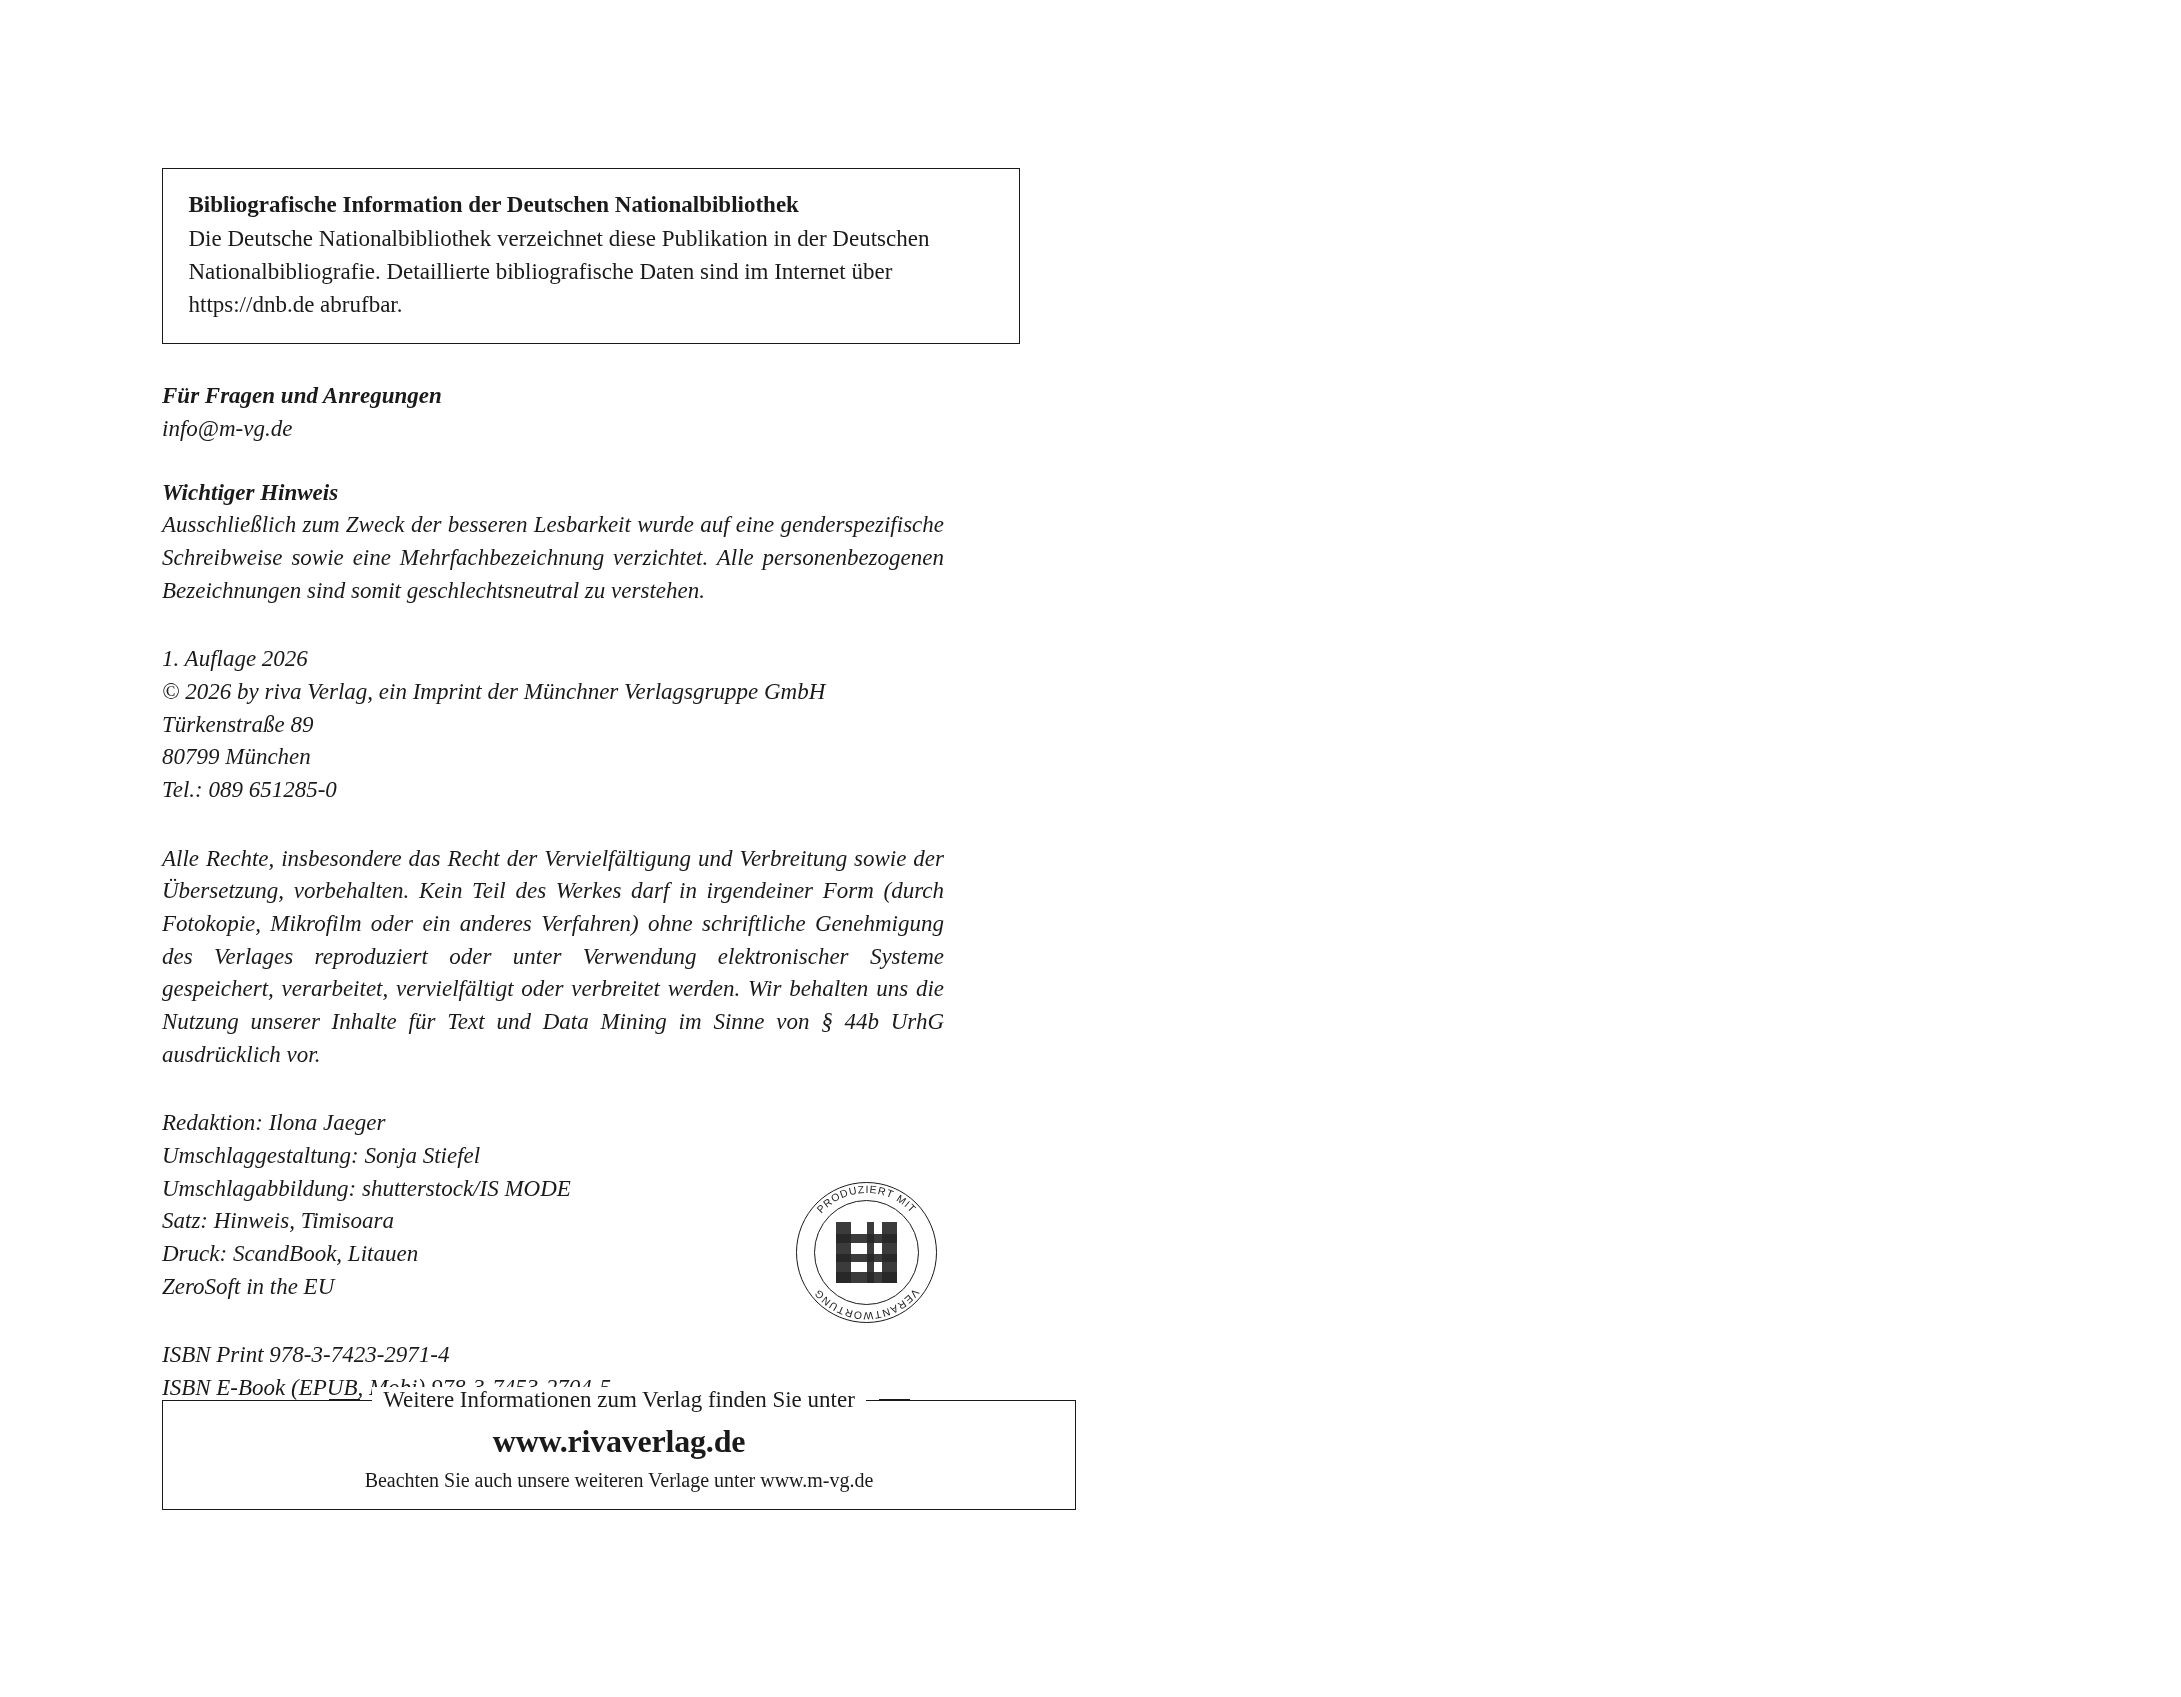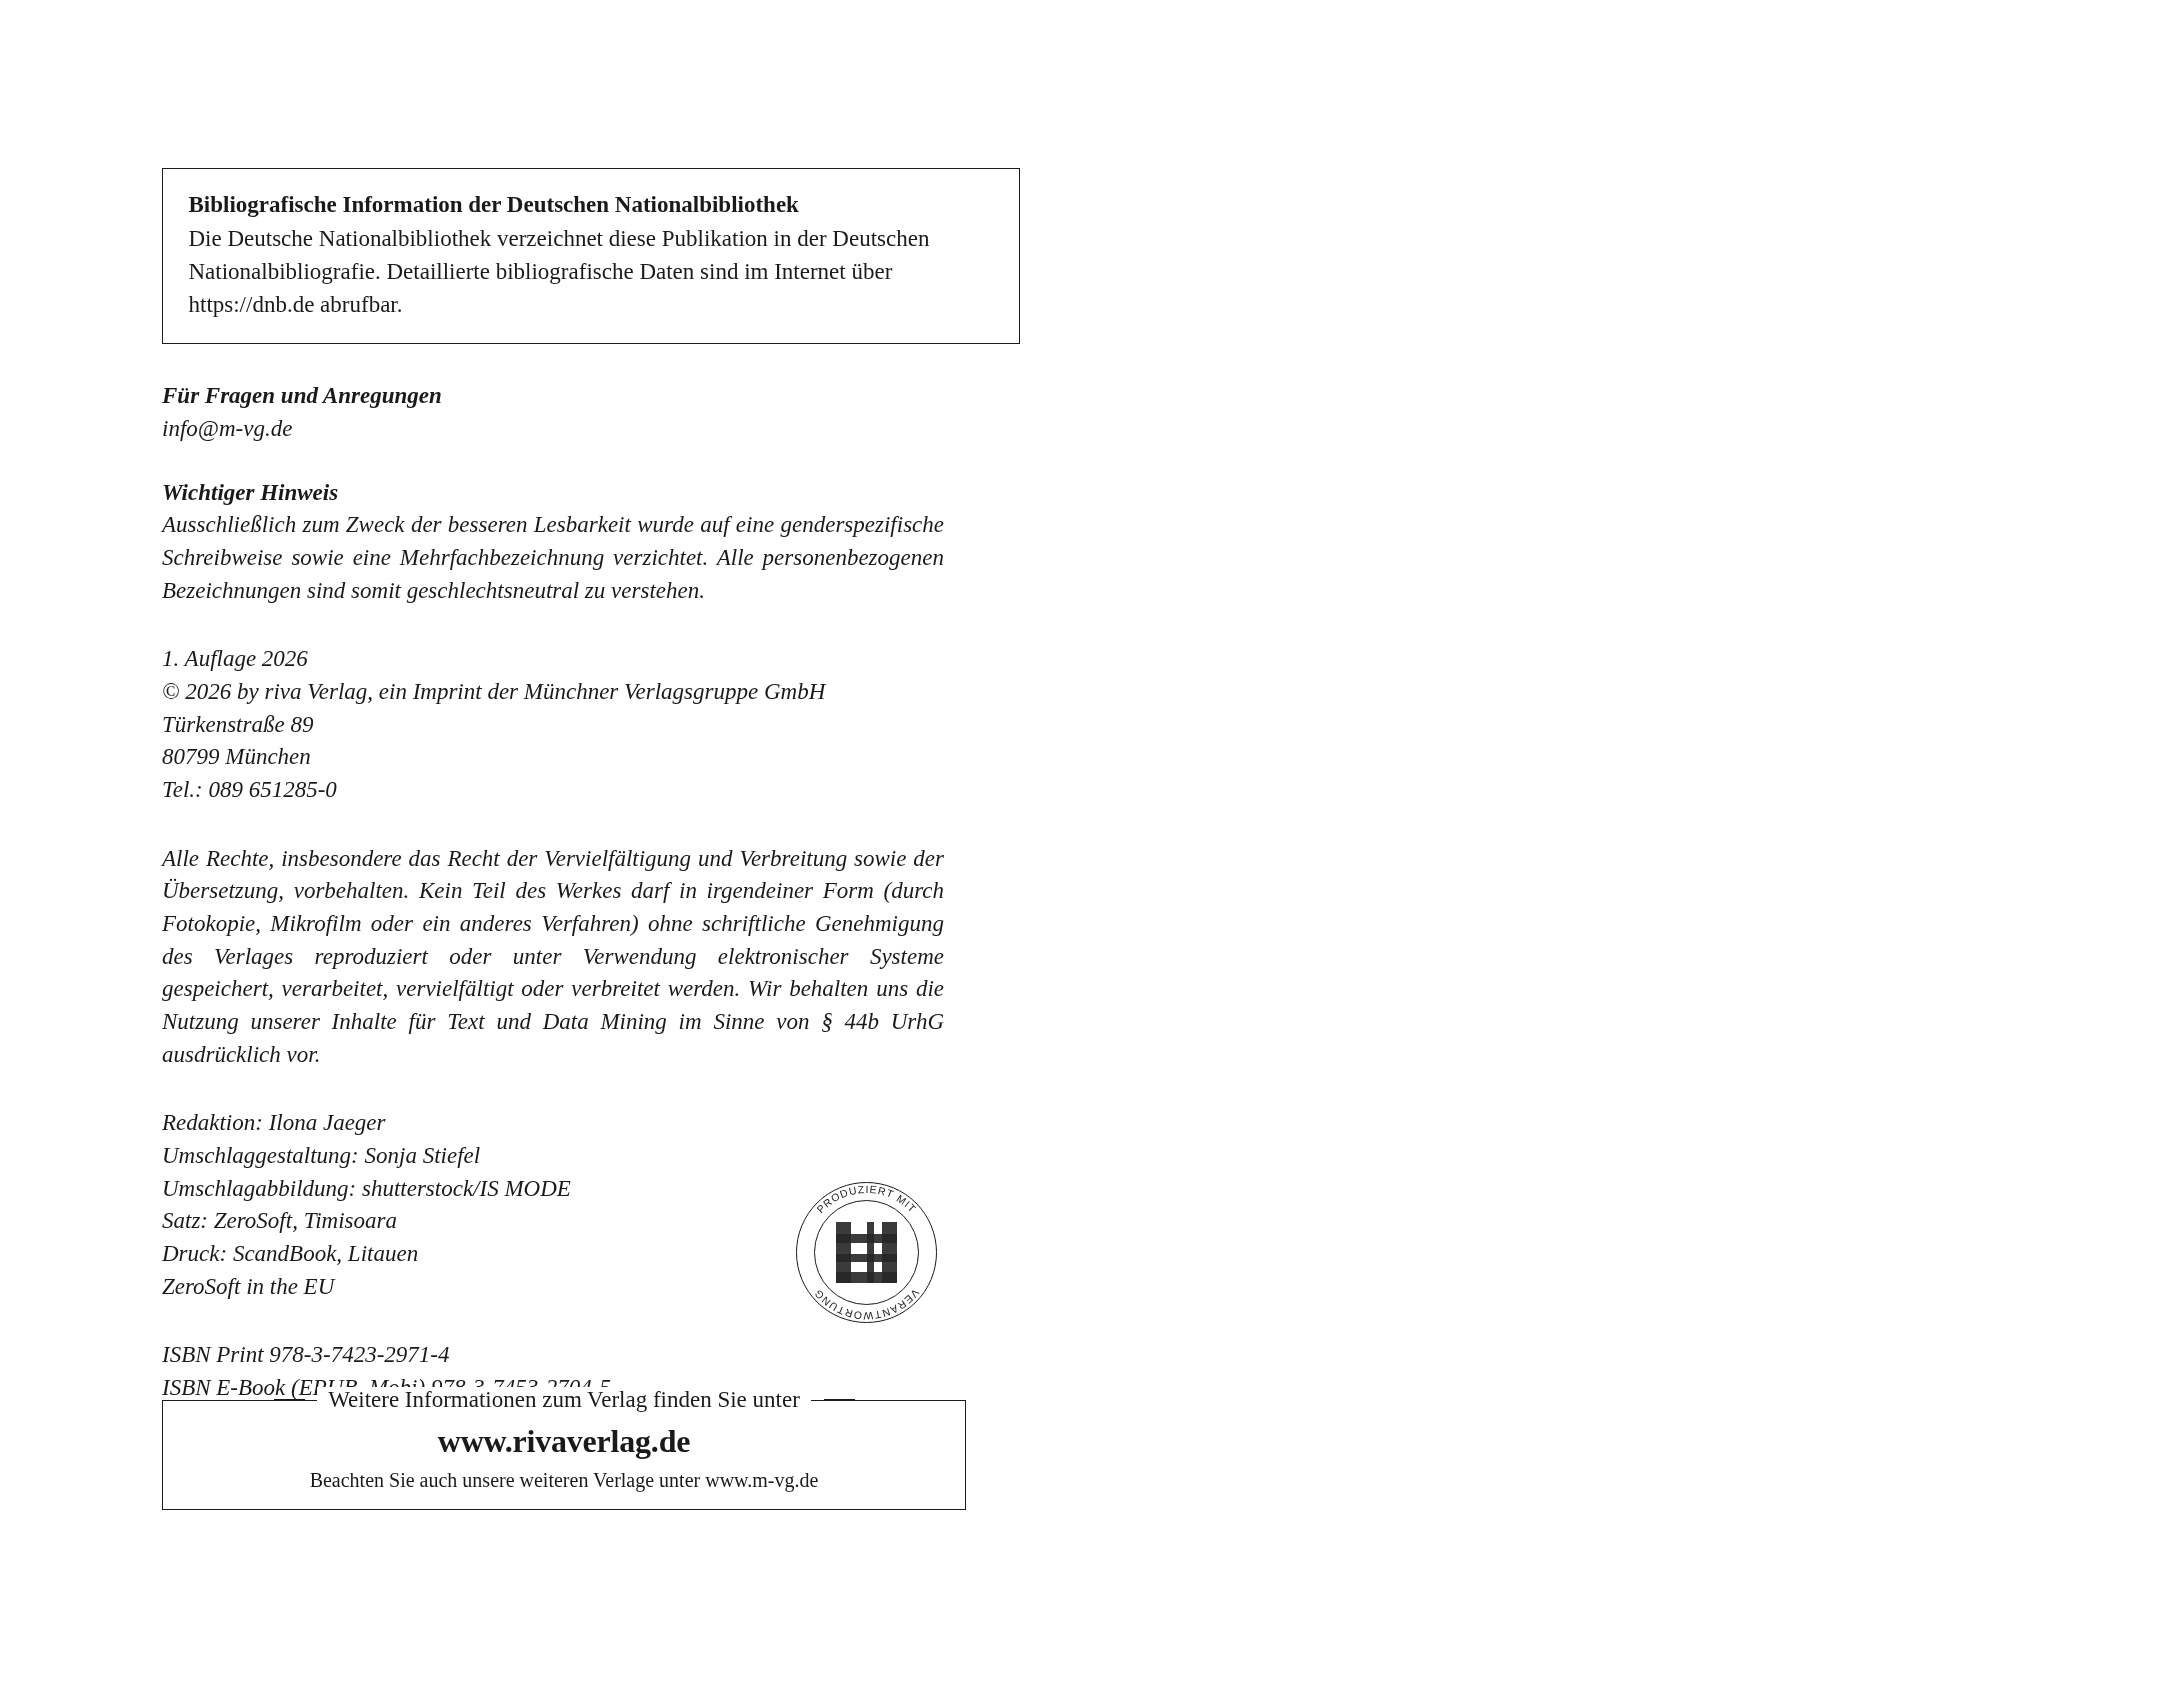--- a/index.html
+++ b/index.html
@@ -117,21 +117,21 @@
     font-size: 11.5px;
     letter-spacing: 1.1px;
     fill: #1a1a1a;
   }
 
   
   .pub-box {
     position: absolute;
     left: 162px;
     top: 1400px;
-    width: 804px;
+    width: 914px;
     border: 1.8px solid #1a1a1a;
     box-sizing: border-box;
     padding: 0 0 16.4px 0;
     text-align: center;
   }
   .pub-top {
     position: relative;
     top: -14.5px;
     display: flex;
     align-items: center;
@@ -193,21 +193,21 @@
       </div>
 
       <div class="block">
         <p class="justified">Alle Rechte, insbesondere das Recht der Vervielfältigung und Verbreitung sowie der Übersetzung, vorbehalten. Kein Teil des Werkes darf in irgendeiner Form (durch Fotokopie, Mikrofilm oder ein anderes Verfahren) ohne schriftliche Genehmigung des Verlages reproduziert oder unter Verwendung elektronischer Systeme gespeichert, verarbeitet, vervielfältigt oder verbreitet werden. Wir behalten uns die Nutzung unserer Inhalte für Text und Data Mining im Sinne von § 44b UrhG ausdrücklich vor.</p>
       </div>
 
       <div class="block lines">
         <div>Redaktion: Ilona Jaeger</div>
         <div>Umschlaggestaltung: Sonja Stiefel</div>
         <div>Umschlagabbildung: shutterstock/IS MODE</div>
-        <div>Satz: ZeroSoft, Timisoara</div>
+        <div>Satz: Hinweis, Timisoara</div>
         <div>Druck: ScandBook, Litauen</div>
         <div>ZeroSoft in the EU</div>
       </div>
 
       <div class="block lines">
         <div>ISBN Print 978-3-7423-2971-4</div>
         <div>ISBN E-Book (EPUB, Mobi) 978-3-7453-2704-5</div>
       </div>
 
     </div>

